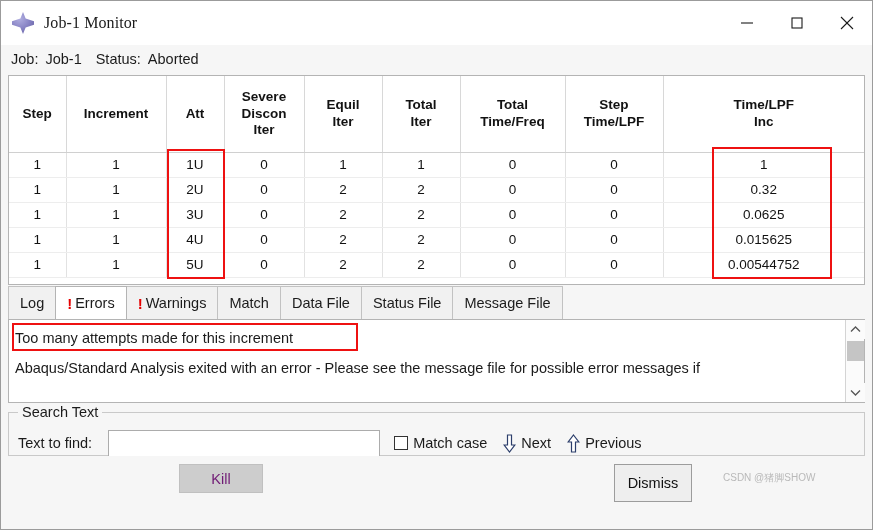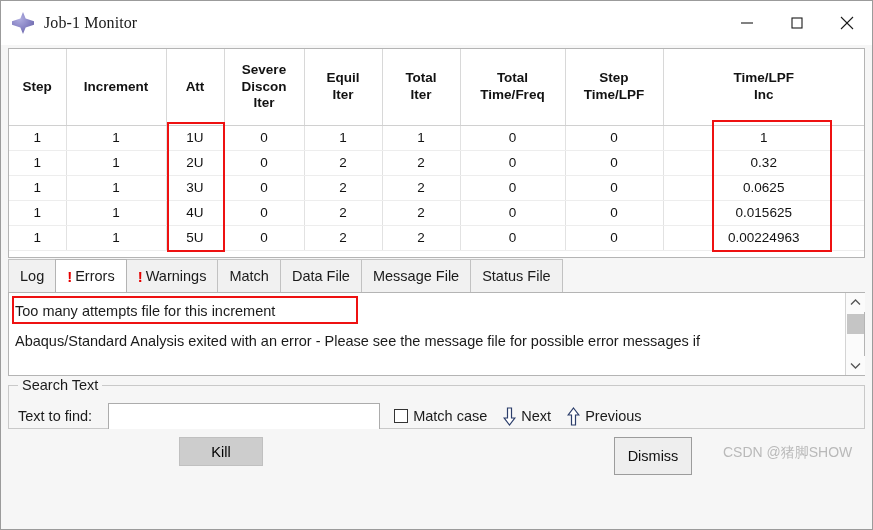--- a/index.html
+++ b/index.html
@@ -266,38 +266,38 @@
     display: flex;
     align-items: center;
     background: #f6f6f6;
   }
   .kill-btn {
     position: absolute;
     left: 178px; top: 8px;
     width: 84px; height: 29px;
     background: #cdcdcd;
     border: 1px solid #c0c0c0;
-    color: #000000;
+    color: #701a75;
     font-size: 14.5px;
     font-family: "Liberation Sans", sans-serif;
   }
   .dismiss-btn {
     position: absolute;
     left: 613px; top: 8px;
     width: 78px; height: 38px;
     background: #eeeeee;
     border: 1px solid #9c9c9c;
     color: #111;
     font-size: 14.5px;
     font-family: "Liberation Sans", sans-serif;
   }
   .watermark {
     position: absolute;
     left: 722px; top: 15px;
-    font-size: 14px;
+    font-size: 10px;
     color: #b9b9b9;
     white-space: nowrap;
   }
 </style>
 </head>
 <body>
 
 <div id="app">
 
   <div class="titlebar">
@@ -318,20 +318,26 @@
       </button>
       <button class="win-btn">
         <svg width="18" height="18" viewBox="0 0 18 18">
           <line x1="3" y1="3" x2="15" y2="15" stroke="#1b1b1b" stroke-width="1.1"></line>
           <line x1="15" y1="3" x2="3" y2="15" stroke="#1b1b1b" stroke-width="1.1"></line>
         </svg>
       </button>
     </div>
   </div>
 
+  <div class="statusline">
+    <span class="sp">Job:</span>
+    <span class="sp">Job-1</span>
+    <span class="sp" style="margin-left:7px">Status:</span>
+    <span class="sp">Aborted</span>
+  </div>
 
   <div class="table-wrap">
     <table class="grid">
       <colgroup>
         <col style="width:57px">
           <col style="width:100px">
           <col style="width:58px">
         <col style="width:80px">
           <col style="width:78px">
           <col style="width:78px">
@@ -399,21 +405,21 @@
           </tr>
           <tr>
             <td>1</td>
             <td>1</td>
             <td>5U</td>
             <td>0</td>
             <td>2</td>
             <td>2</td>
             <td>0</td>
             <td>0</td>
-            <td>0.00224963</td>
+            <td>0.00544752</td>
           </tr>
         </tbody>
     </table>
     <div class="annot" style="left:158px; top:73px; width:58px; height:130px;"></div>
     <div class="annot" style="left:703px; top:71px; width:120px; height:132px;"></div>
   </div>
 
   <div class="tabs" id="tabbar">
       <div class="tab">
         <span>Log</span>
@@ -426,30 +432,30 @@
         <span class="bang">!</span>
         <span>Warnings</span>
       </div>
       <div class="tab">
         <span>Match</span>
       </div>
       <div class="tab">
         <span>Data File</span>
       </div>
       <div class="tab">
+        <span>Status File</span>
+      </div>
+      <div class="tab">
         <span>Message File</span>
-      </div>
-      <div class="tab">
-        <span>Status File</span>
       </div>
     </div>
 
   <div class="textbox">
     <div class="textbox-lines">
-      <div class="tline">Too many attempts file for this increment</div>
+      <div class="tline">Too many attempts made for this increment</div>
       <div class="tline second">Abaqus/Standard Analysis exited with an error - Please see the  message file for possible error messages if</div>
       <div class="err-annot"></div>
     </div>
     <div class="scrollbar">
       <div class="sb-btn">
         <svg width="11" height="9" viewBox="0 0 11 9">
           <polyline points="1,6.5 5.5,2 10,6.5" fill="none" stroke="#555" stroke-width="1.3"></polyline>
         </svg>
       </div>
       <div class="sb-thumb"></div>

